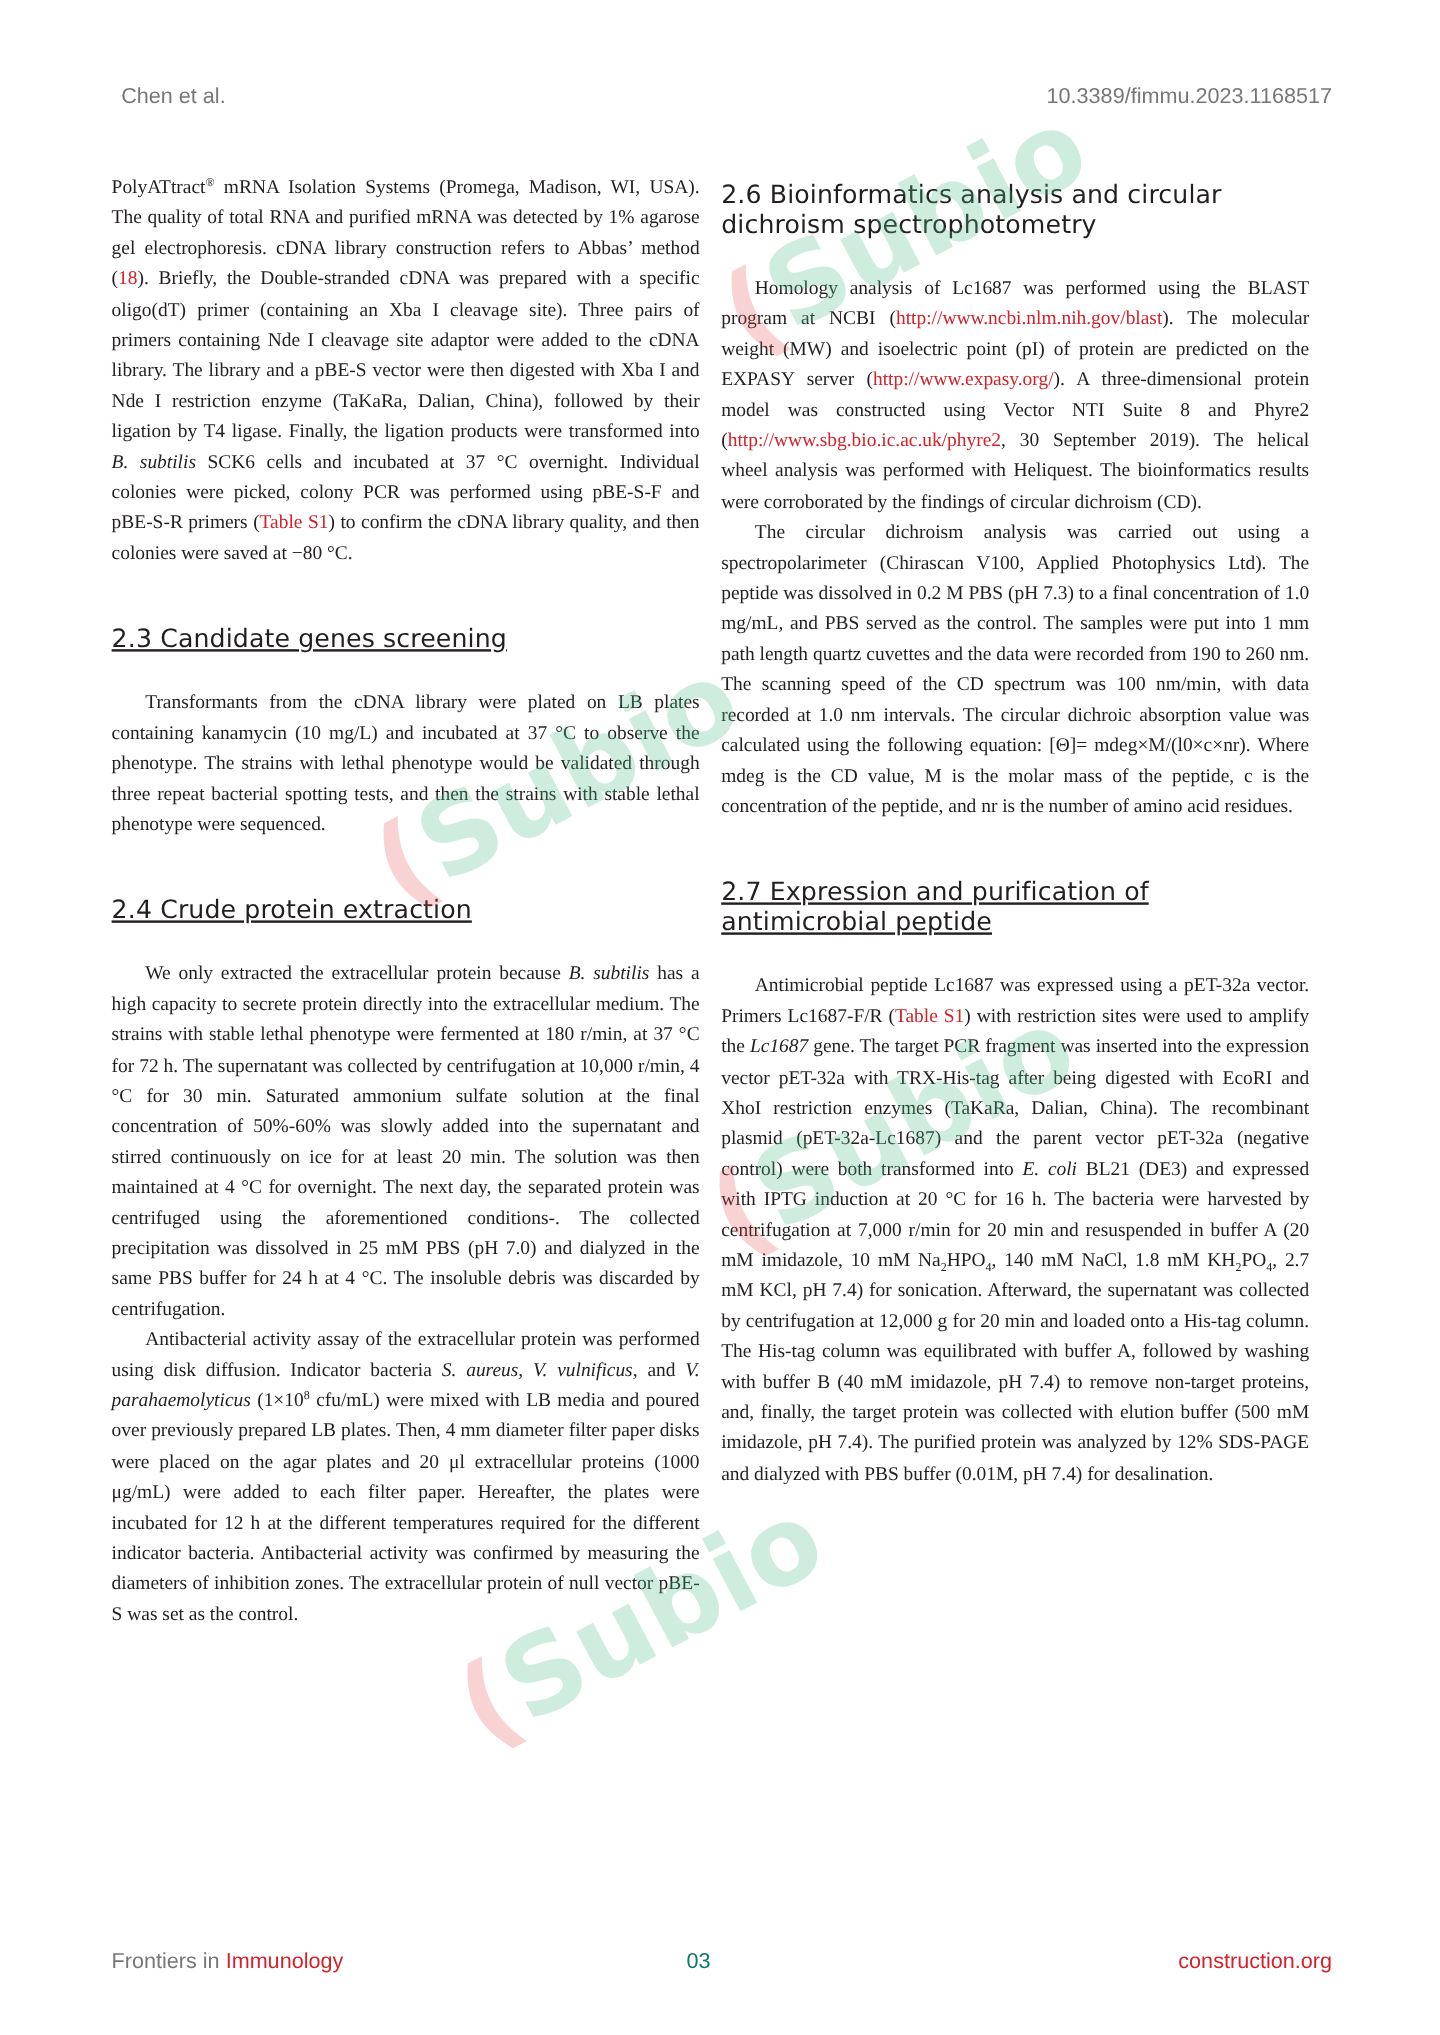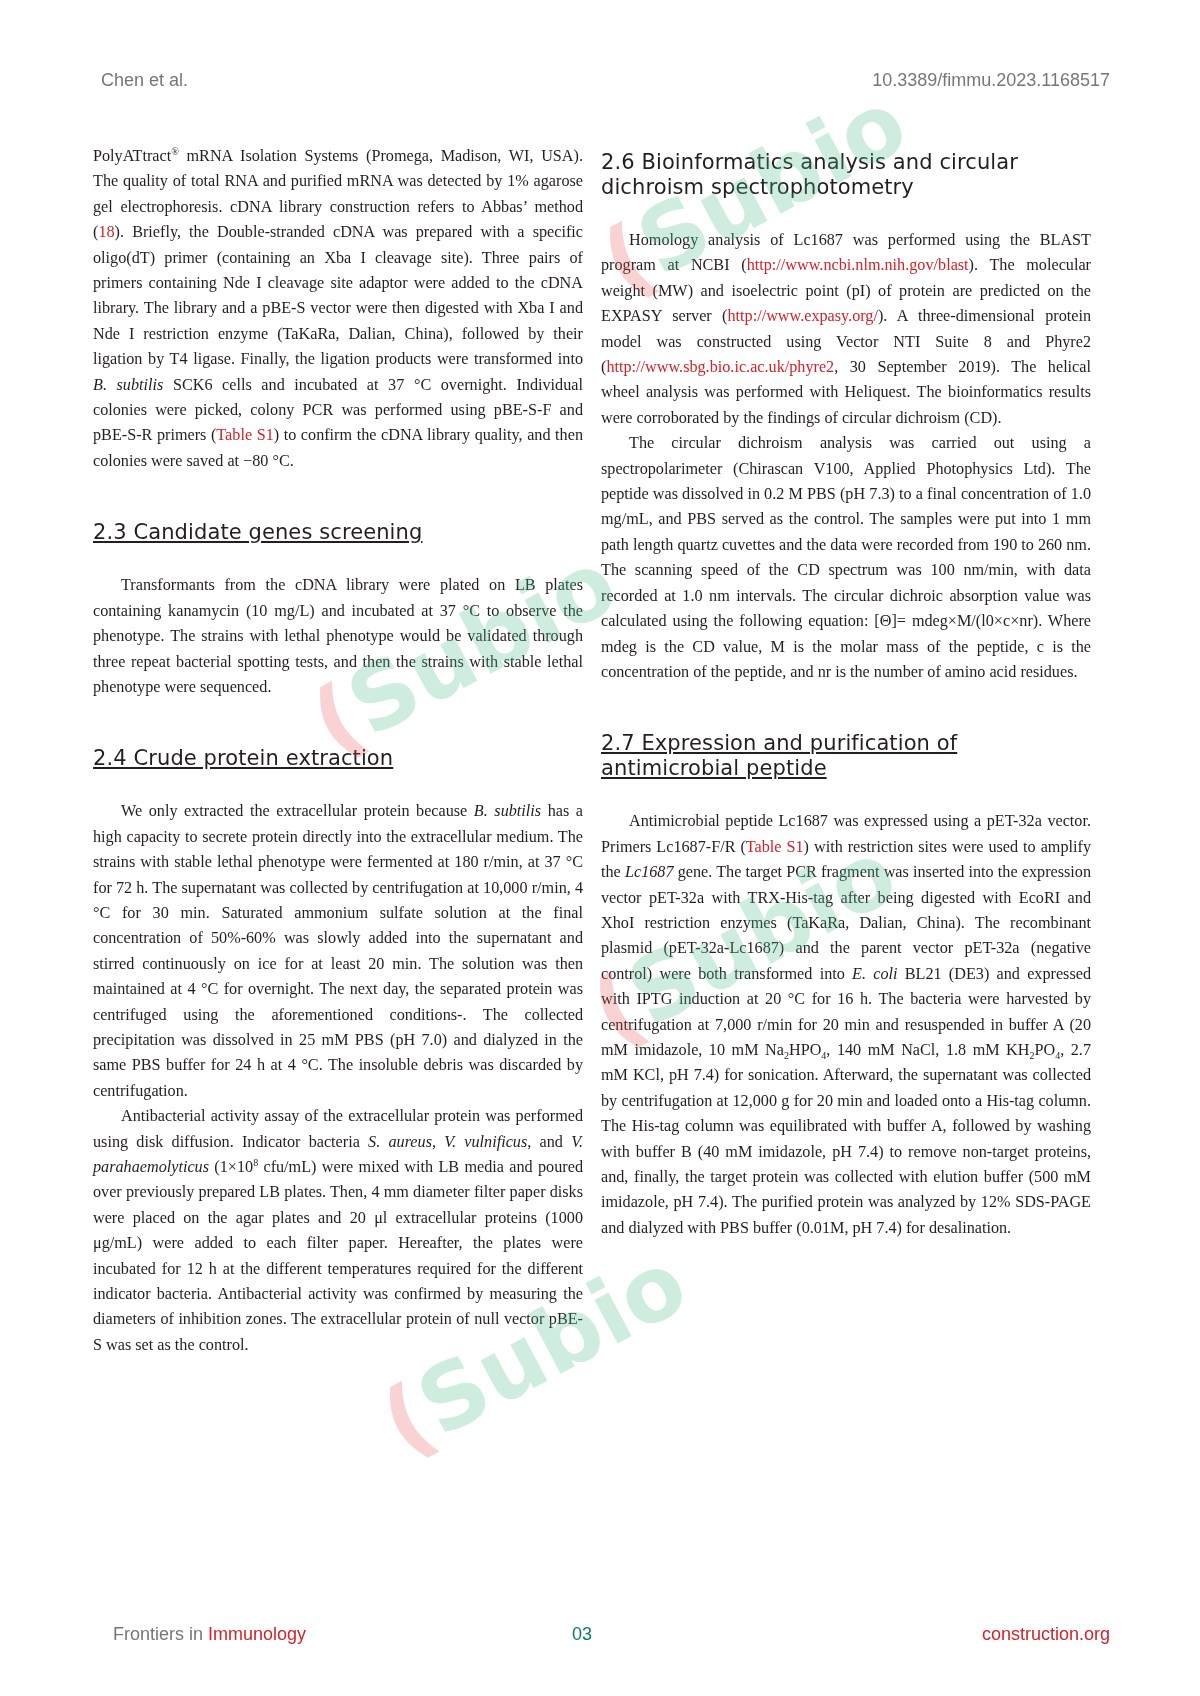--- a/index.html
+++ b/index.html
@@ -1,20 +1,20 @@
 <!DOCTYPE html>
 <html><head>
 <meta charset="utf-8">
 <style>
   html, body { margin:0; padding:0; background:#fff; }
   body { width:1200px; height:1696px; position:relative; overflow:hidden; color:#231f20; }
   .hdr, .ftr { position:absolute; font-family:"Liberation Sans", sans-serif; font-size:18px; color:#777; }
   .hdr-left { left:101px; top:70px; }
   .hdr-right { right:90px; top:70px; }
-  .ftr-left { left:113px; top:1624px;text-align:right; }
+  .ftr-left { left:93px; top:1624px;text-align:right; }
   .ftr-center { left:572px; top:1624px; color:#0f766e; }
   .ftr-right { right:90px; top:1624px; color:#d3222a; }
   .red { color:#d3222a; }
   .col { position:absolute; width:490px; font-family:"Liberation Serif", serif; font-size:16.2px; line-height:25.4px; text-align:justify; }
   .col-left { left:93px; top:144px; }
   .col-right { left:601px; top:150px; }
   .col p { margin:0; }
   .indent { text-indent:28px; }
   .col h2 { font-family:"DejaVu Sans", sans-serif; font-weight:normal; font-size:21px; line-height:25px; margin:0; color:#231f20; text-align:left; letter-spacing:0.1px; }
   .gap-before { margin-top:46px !important;text-decoration:underline; }

